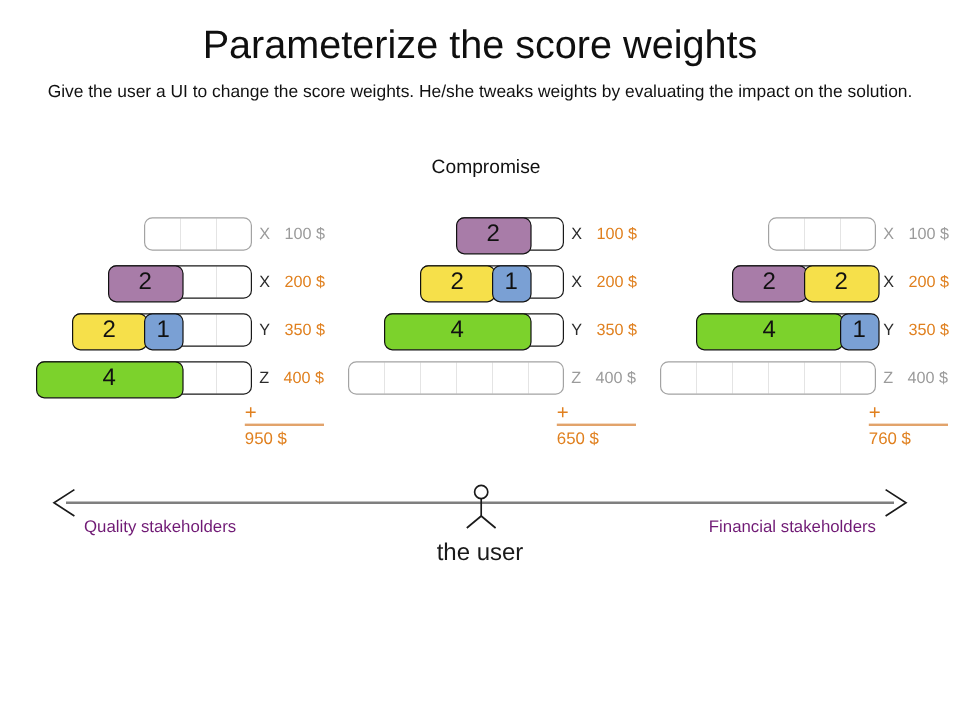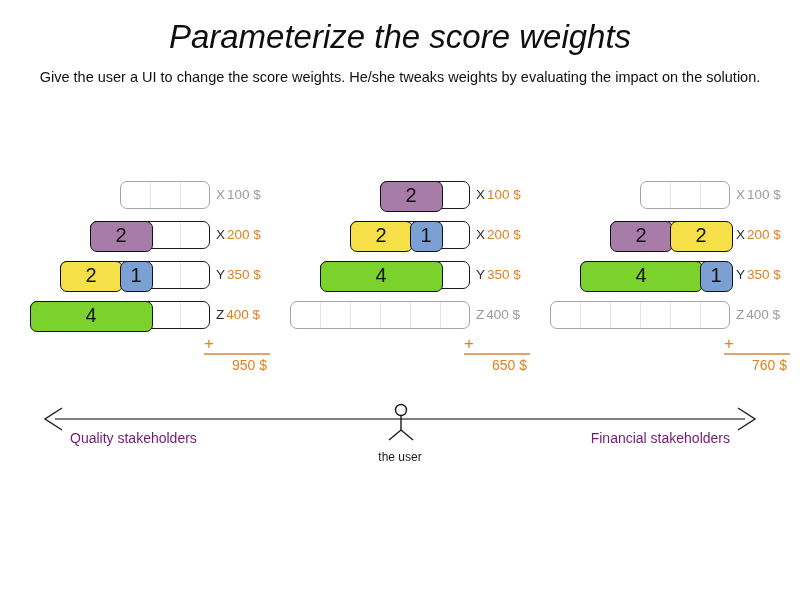--- a/index.html
+++ b/index.html
@@ -1,48 +1,49 @@
 <!DOCTYPE html>
 <html><head>
 <meta charset="utf-8">
 <style>
   html,body{margin:0;padding:0;background:#fff;}
   .page{position:relative;width:800px;height:600px;background:#ffffff;overflow:hidden;
         font-family:"Liberation Sans","DejaVu Sans",sans-serif;color:#111;}
   h1.title{position:absolute;top:18px;left:0;width:800px;margin:0;text-align:center;
-        font-size:33px;font-weight:400;color:#0f0f0f;font-style:italic;}
+        font-size:33px;font-weight:400;color:#0f0f0f;}
   .subtitle{position:absolute;top:69px;left:0;width:800px;margin:0;text-align:center;
         font-size:14.5px;color:#111;}
   .col-title{position:absolute;top:131px;width:200px;text-align:center;font-size:16px;color:#111;}
   .track{position:absolute;height:28px;box-sizing:border-box;border-radius:7px;
         background-color:#fff;
         background-image:repeating-linear-gradient(to right,transparent 0 29px,#e4e4e4 29px 30px);}
   .track.on{border:1.5px solid #1a1a1a;}
   .track.off{border:1.4px solid #a3a3a3;}
   .block{position:absolute;top:-1.5px;height:31px;box-sizing:border-box;border:1.6px solid #111;
         border-radius:7px;text-align:center;font-size:20px;line-height:27px;color:#111;}
   .rlabel{position:absolute;font-size:13.5px;line-height:16px;white-space:nowrap;}
   .rlabel .axis{color:#2b2b2b;}
-  .rlabel .price{color:#e0801f;margin-left:2px;}
+  .rlabel .price{color:#e0801f;margin-left:12px;}
   .rlabel.off .axis,.rlabel.off .price{color:#9b9b9b;}
   .total{position:absolute;width:66px;border-top:2px solid #e2a36b;}
   .total .plus{position:absolute;top:-21px;left:0;color:#e0801f;font-size:17px;}
-  .total .tvalue{text-align:right;color:#e0801f;font-size:14px;padding:2px 3px 0 0;}
+  .total .tvalue{color:#e0801f;font-size:14px;padding:2px 3px 0 0;}
   .axis-svg{position:absolute;left:0;top:393px;}
   .foot-label{position:absolute;font-size:14px;color:#701a75;white-space:nowrap;}
-  .center-label{position:absolute;left:300px;width:200px;text-align:center;font-size:12px;color:#1a1a1a;}
+  .center-label{position:absolute;left:300px;width:200px;text-align:center;font-size:20px;color:#1a1a1a;}
 </style>
 </head>
 <body>
 
 <div class="page">
 
   <h1 class="title">Parameterize the score weights</h1>
   <p class="subtitle">Give the user a UI to change the score weights. He/she tweaks weights by evaluating the impact on the solution.</p>
 
+  <div class="col-title" style="left:305px">Compromise</div>
 
   <div class="track off" style="left:120px;top:181px;width:90px;"></div>
   <div class="track on" style="left:90px;top:221px;width:120px;">
     <div class="block" style="left: -1.5px; width: 63px; background: rgb(168, 124, 168);">2</div>
   </div>
   <div class="track on" style="left:60px;top:261px;width:150px;">
     <div class="block" style="left: -1.5px; width: 63px; background: rgb(246, 224, 74);">2</div>
     <div class="block" style="left: 58.5px; width: 33px; background: rgb(122, 160, 212);">1</div>
   </div>
   <div class="track on" style="left:30px;top:301px;width:180px;">

